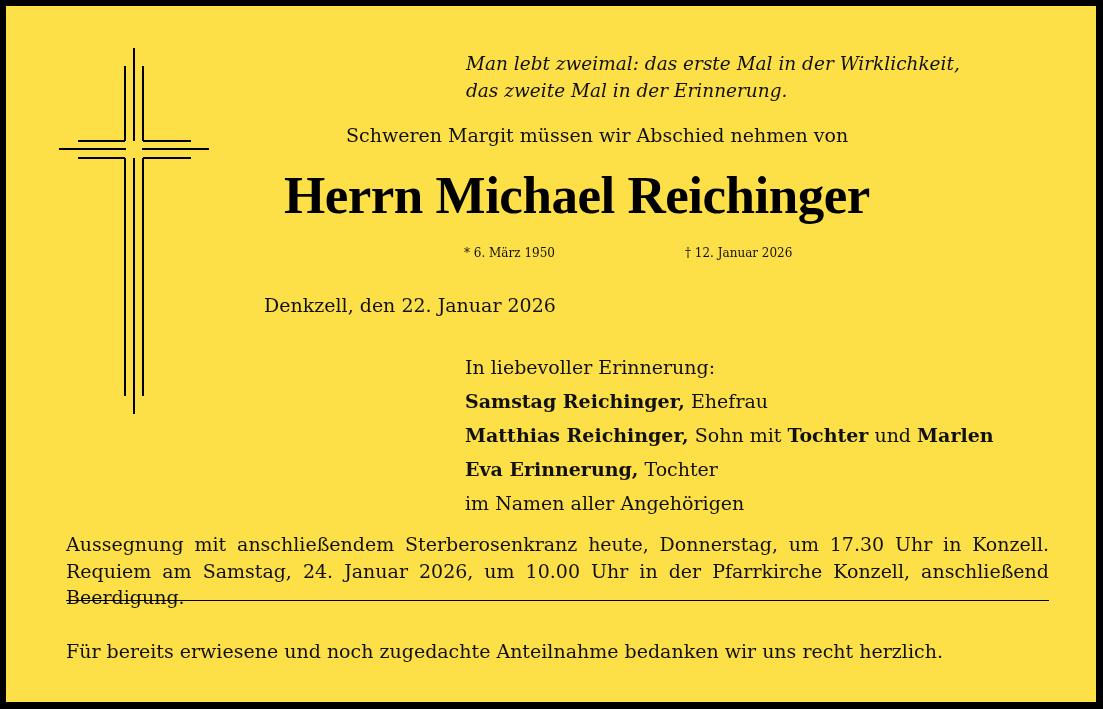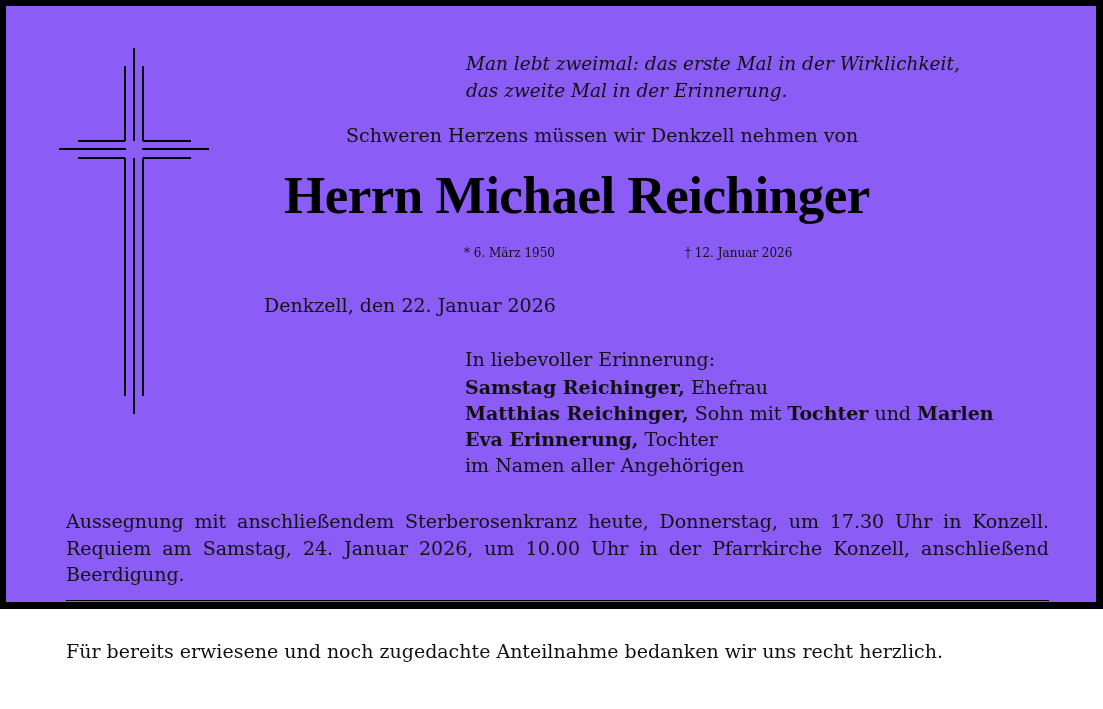--- a/index.html
+++ b/index.html
@@ -1,36 +1,36 @@
 <!DOCTYPE html>
 <html><head>
 <meta charset="utf-8">
 <style>
   html, body { margin: 0; padding: 0; background: #fff; }
   body { width: 1103px; height: 709px; position: relative; overflow: hidden; }
   .frame {
-    position: absolute; left: 0; top: 0; width: 1103px; height: 609px;
+    position: absolute; left: 0; top: 0; width: 1103px; height: 709px;
     box-sizing: border-box; border: 6px solid #000; border-right-width: 7px; border-bottom-width: 7px;
-    background: #8b5cf6;
+    background: #fde047;
   }
   .serif { font-family: "DejaVu Serif", "Liberation Serif", serif; color: #111; }
   .cross { position: absolute; left: 0; top: 0; width: 260px; height: 430px; }
   .abs { position: absolute; white-space: nowrap; }
   .motto { left: 460px; top: 44px; font-size: 18.5px; font-style: italic; line-height: 27px; font-family: "DejaVu Serif", serif; }
   .name { left: 278px; top: 160px; font-size: 52px; font-weight: bold; letter-spacing: -0.5px; font-family: "Liberation Serif", serif; transform: scaleX(1.02); transform-origin: left; }
   .dates { top: 240px; font-size: 12px; margin-left: 17px; }
   .birth { left: 441px; }
   .death { left: 662px; }
   .place { left: 258px; top: 288px; font-size: 19px; }
   .mourners { left: 459px; top: 340px; font-size: 19px; line-height: 26px; }
-  .mourners div { white-space: nowrap; }
+  .mourners div { white-space: nowrap; margin-top: 8px; }
   .mourners .first { margin-bottom: 2px; }
   b { font-weight: bold; }
   .para { position: absolute; left: 60px; width: 983px; font-size: 19px; line-height: 26.5px; text-align: justify; }
-  .p1 { top: 502px; }
+  .p1 { top: 525px; }
   .rule { position: absolute; left: 60px; top: 594px; width: 983px; height: 0; border-top: 1.5px solid #000; }
   .p2 { top: 632px; }
   .p2 { text-align-last: left; }
 </style>
 </head>
 <body>
 
 <div class="frame">
 
   <svg class="cross" viewBox="0 0 260 430" width="260" height="430">
@@ -48,21 +48,21 @@
       <line x1="72" y1="152" x2="119" y2="152"></line>
       <line x1="137" y1="152" x2="185" y2="152"></line>
     </g>
   </svg>
 
   <div class="abs motto serif">
     <div>Man lebt zweimal: das erste Mal in der Wirklichkeit,</div>
     <div>das zweite Mal in der Erinnerung.</div>
   </div>
 
-  <div class="abs serif" style="left:340px; top:118px; font-size:19px;">Schweren Herzens müssen wir Denkzell nehmen von</div>
+  <div class="abs serif" style="left:340px; top:118px; font-size:19px;">Schweren Margit müssen wir Abschied nehmen von</div>
 
   <div class="abs name">Herrn Michael Reichinger</div>
 
   <div class="abs serif dates birth">* 6. März 1950</div>
   <div class="abs serif dates death">† 12. Januar 2026</div>
 
   <div class="abs serif place">Denkzell, den 22. Januar 2026</div>
 
   <div class="abs serif mourners">
     <div class="first">In liebevoller Erinnerung:</div>

